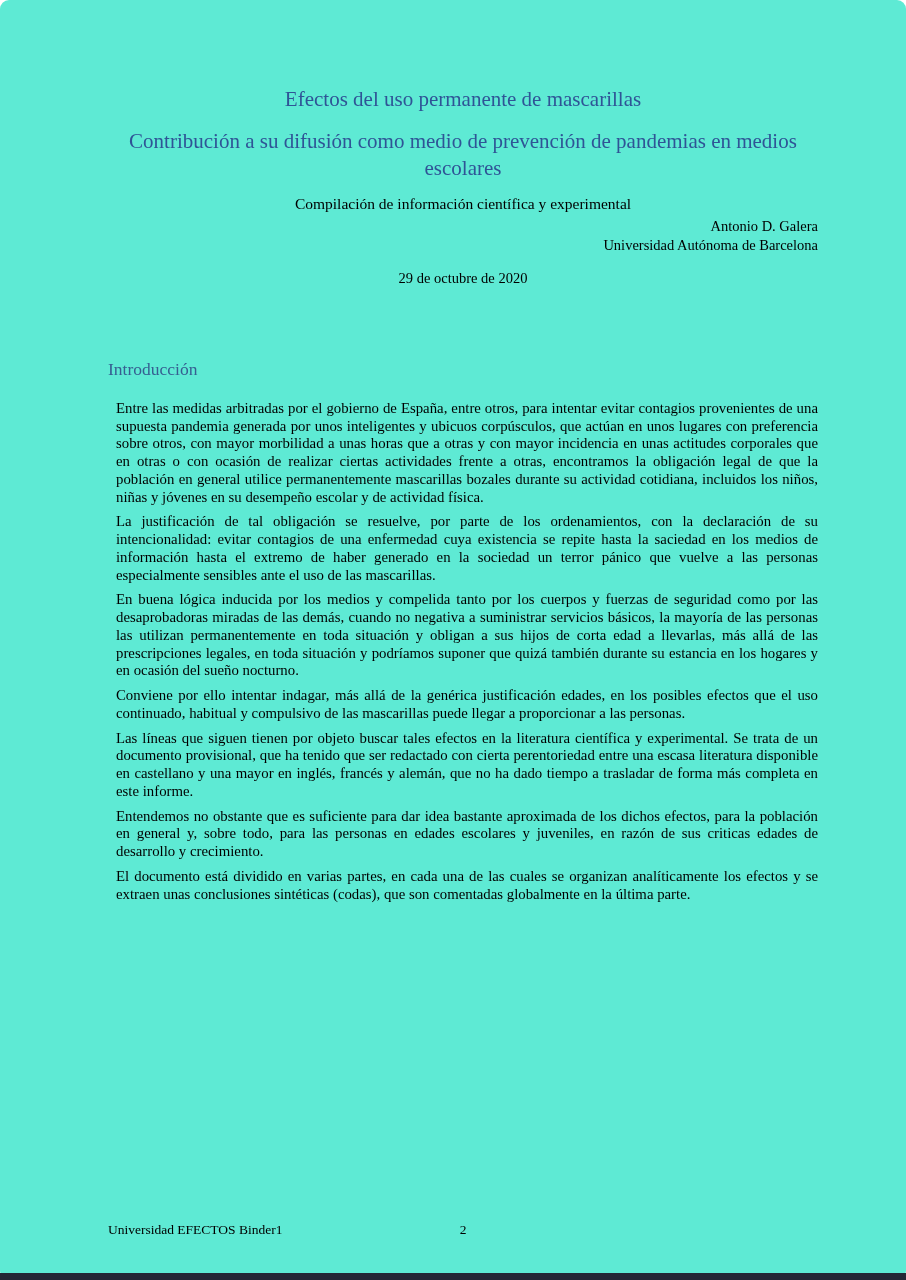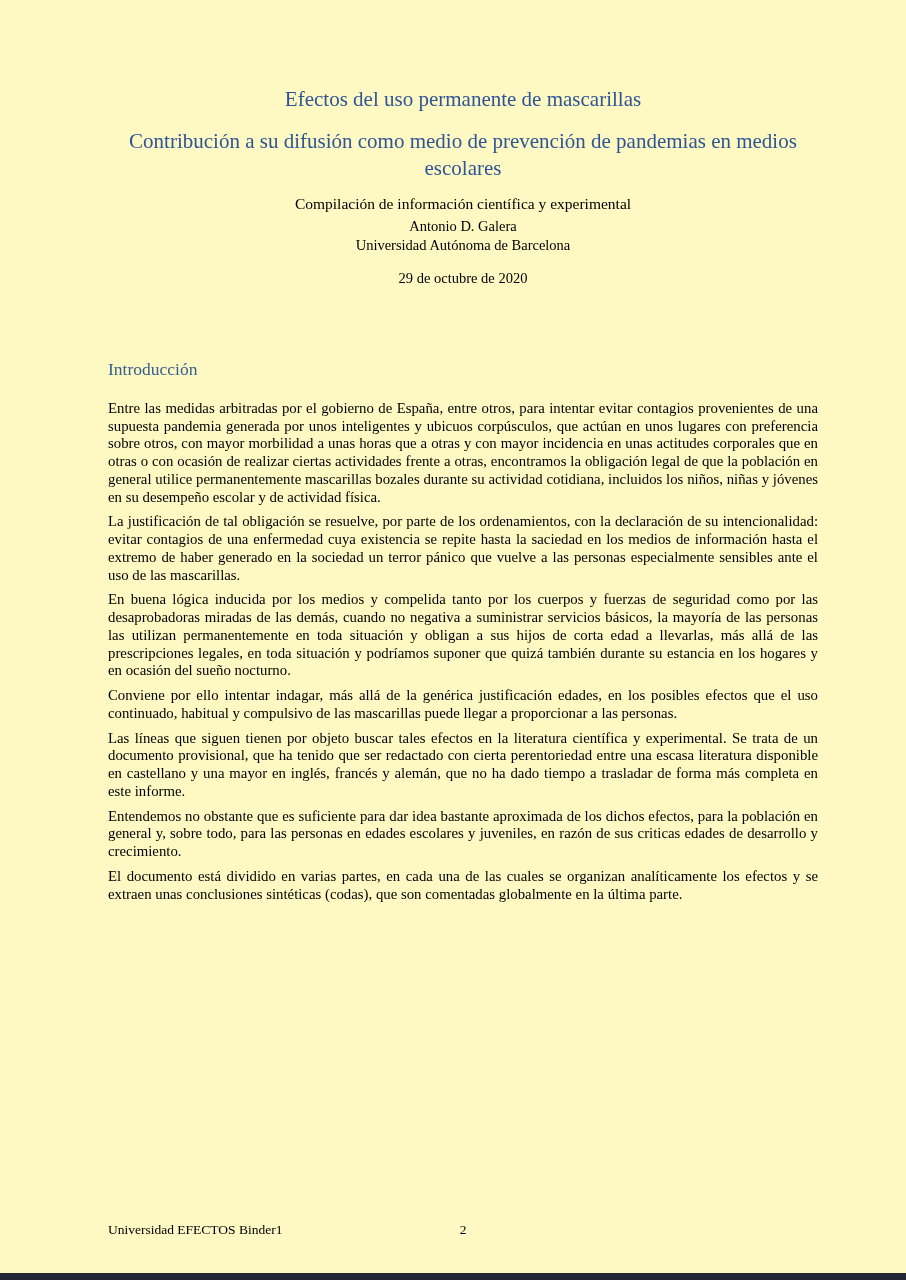--- a/index.html
+++ b/index.html
@@ -11,21 +11,22 @@
     width: 906px;
     height: 1280px;
     position: relative;
     overflow: hidden;
     font-family: "Liberation Serif", serif;
     color: #000000;
   }
   .page {
     position: absolute;
     inset: 0;
-    background: #fef9c3;
+    background: #5eead4;
+    border-radius: 9px;
   }
   .content {
     padding: 86px 88px 0 108px;
   }
   .title-block {
     text-align: center;
   }
   .doc-title {
     font-size: 21px;
     font-weight: 400;
@@ -39,36 +40,37 @@
   .doc-subtitle {
     font-size: 15.5px;
     font-weight: 400;
     color: #000000;
     margin: 0 0 4px 0;
   }
   .author-block {
     font-size: 14.5px;
     line-height: 1.35;
     margin: 0 0 14px 0;
+    text-align: right;
   }
   .doc-date {
     font-size: 14.5px;
     margin: 0;
   }
   .section-heading {
     font-size: 17.5px;
     font-weight: 400;
     color: #365F91;
     margin: 72px 0 20px 0;
   }
   .body-text p {
     font-size: 14.8px;
     line-height: 1.2;
     text-align: justify;
-    margin: 0 0 7px 0;
+    margin: 0 0 7px 8px;
   }
   .footer {
     position: absolute;
     left: 108px;
     right: 88px;
     bottom: 40px;
     font-size: 13.5px;
     height: 18px;
   }
   .footer .footer-left {

